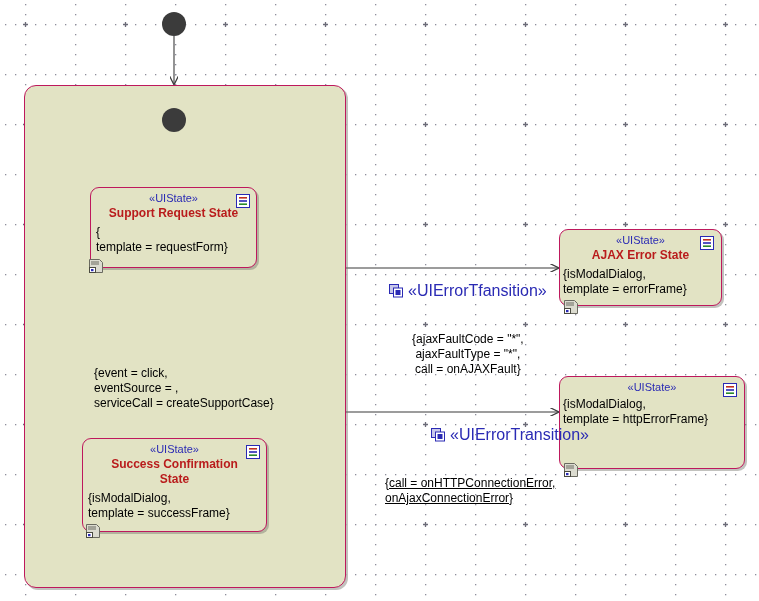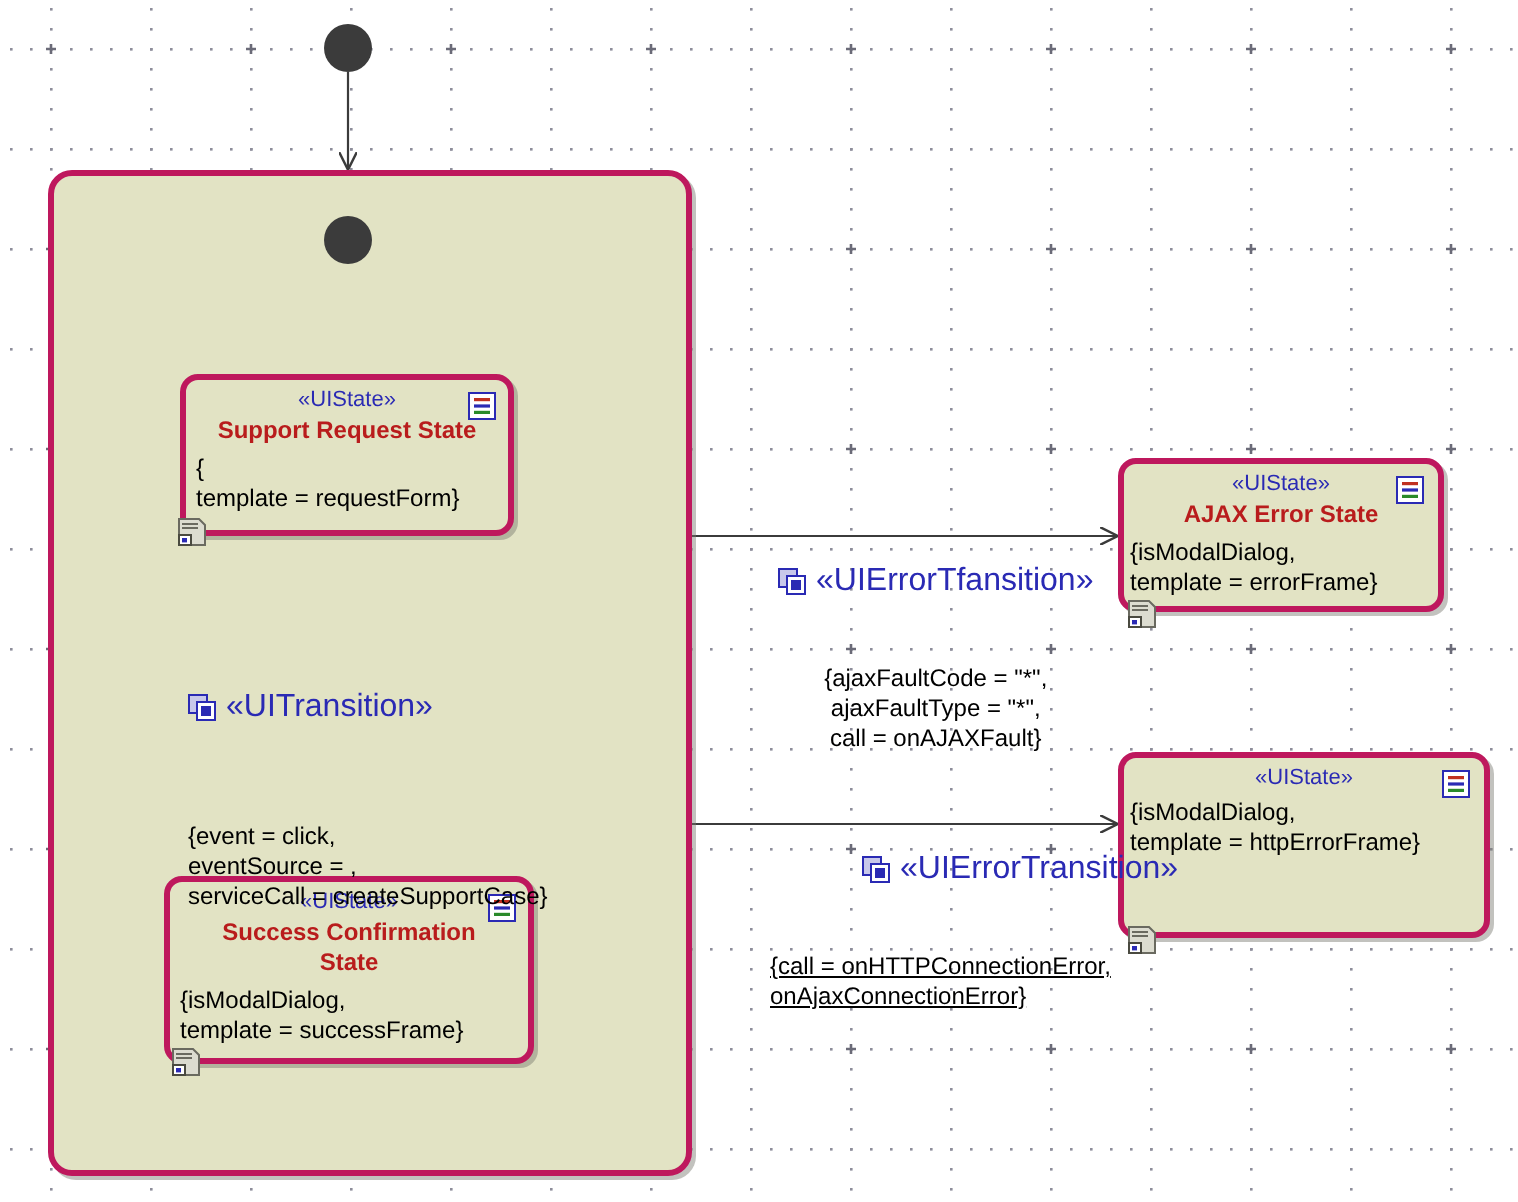--- a/index.html
+++ b/index.html
@@ -30,21 +30,21 @@
     left: 0; top: 0;
     width: 759px; height: 601px;
     pointer-events: none;
   }
   #canvas { background-image: none; }
 
   .node {
     position: absolute;
     box-sizing: border-box;
     background: #e2e3c4;
-    border: 3px solid #be185d;
+    border: 1px solid #be185d;
     border-radius: 9px;
     box-shadow: 2px 2px 0 rgba(120,120,110,0.45);
   }
   .outer-region {
     border-radius: 12px;
   }
   .stereo {
     color: #2a2ab4;
     font-size: 11px;
     text-align: center;
@@ -2087,28 +2087,20 @@
   </div>
   <svg class="doc-icon" style="left:563px;top:463px;" xmlns="http://www.w3.org/2000/svg" viewBox="0 0 16 15">
     <path d="M1.5 0.5 h10 l3 3 v10 h-13 z" fill="#dcdcd0" stroke="#6a6a60" stroke-width="1"></path>
     <rect x="3" y="2.5" width="8" height="1" fill="#6a6a60"></rect>
     <rect x="3" y="4.5" width="8" height="1" fill="#6a6a60"></rect>
     <rect x="1.5" y="8.5" width="6" height="5" fill="#ffffff" stroke="#4a4a40" stroke-width="1"></rect>
     <rect x="3" y="10" width="2.5" height="2.2" fill="#2a2ab4"></rect>
   </svg>
 
   <div class="edge-label" style="left:94px;top:316px;">
-    <div style="display:flex;align-items:center;gap:4px;">
-      <svg class="trans-icon" style="position:relative;" xmlns="http://www.w3.org/2000/svg" viewBox="0 0 15 14">
-        <rect x="0.5" y="0.5" width="9" height="9" fill="#c8c8ea" stroke="#2a2ab4" stroke-width="1"></rect>
-        <rect x="4.5" y="4" width="9" height="9" fill="#ffffff" stroke="#2a2ab4" stroke-width="1"></rect>
-        <rect x="6.5" y="6" width="5" height="5" fill="#2a2ab4"></rect>
-      </svg>
-      <span class="edge-stereo">«UITransition»</span>
-    </div>
     <div style="margin-top:20px;">{event = click,
 eventSource = ,
 serviceCall = createSupportCase}</div>
   </div>
 
   <div class="edge-label" style="left:389px;top:253px;">
     <div style="display:flex;align-items:center;gap:4px;">
       <svg class="trans-icon" style="position:relative;" xmlns="http://www.w3.org/2000/svg" viewBox="0 0 15 14">
         <rect x="0.5" y="0.5" width="9" height="9" fill="#c8c8ea" stroke="#2a2ab4" stroke-width="1"></rect>
         <rect x="4.5" y="4" width="9" height="9" fill="#ffffff" stroke="#2a2ab4" stroke-width="1"></rect>

